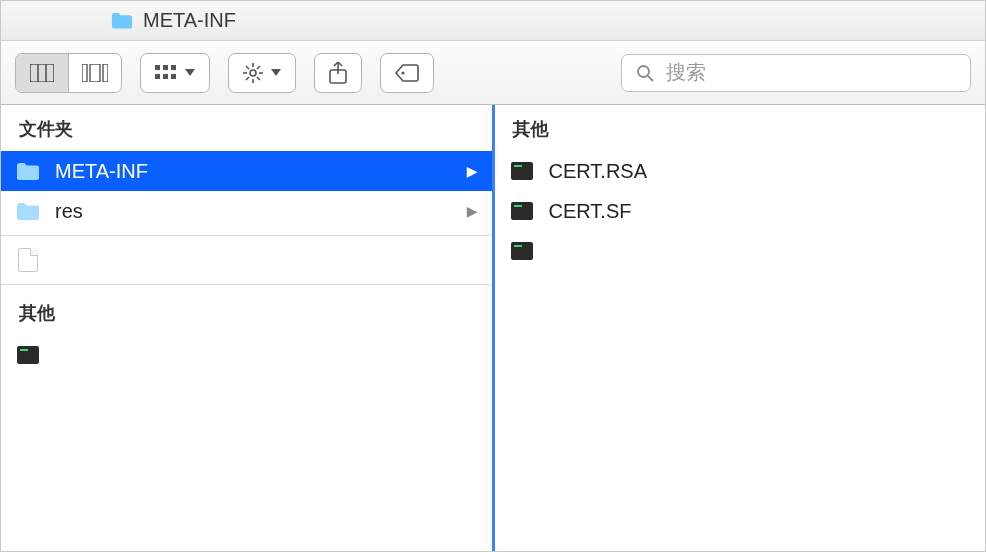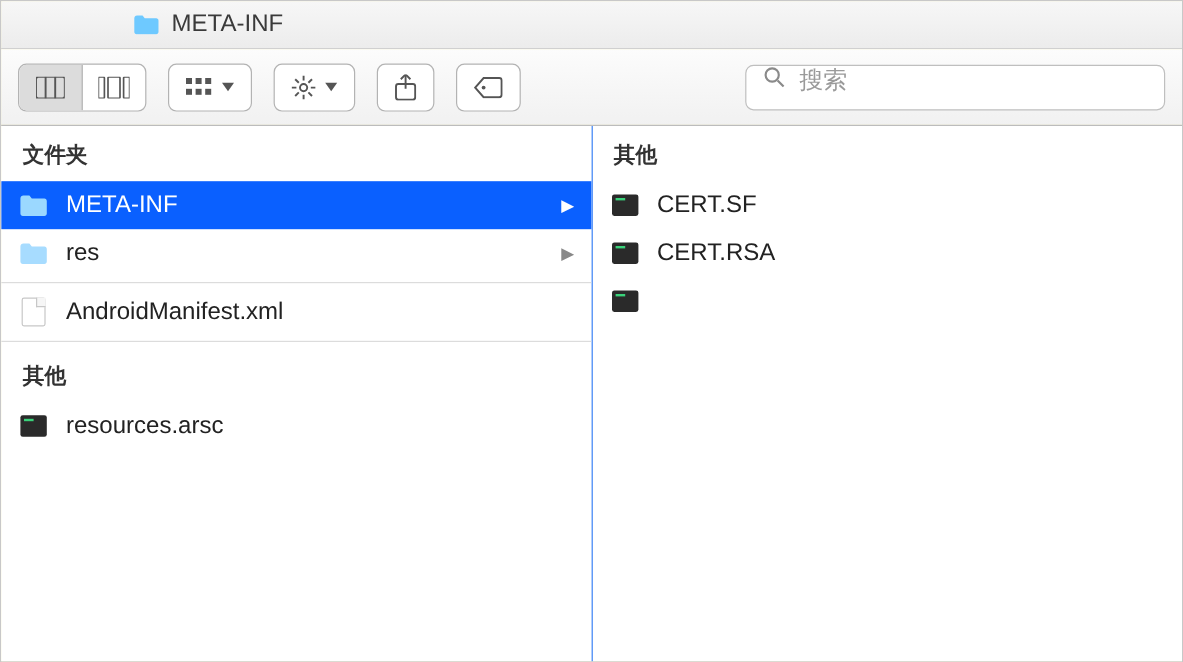--- a/index.html
+++ b/index.html
@@ -10,31 +10,31 @@
 .titlebar .folder-ico{width:22px;height:18px;margin-right:10px}
 .titlebar .title{font-size:20px;color:#3a3a3a}
 
 
 .toolbar{height:64px;display:flex;align-items:center;padding:0 14px;background:linear-gradient(#fcfcfc,#f1f1f1);border-bottom:1px solid #bcbcbc;box-sizing:border-box;gap:18px}
 .seg{display:flex;border:1px solid #b3b3b3;border-radius:7px;overflow:hidden;height:38px;background:#fff}
 .seg .btn{width:52px;display:flex;align-items:center;justify-content:center;border-right:1px solid #b3b3b3;cursor:default}
 .seg .btn:last-child{border-right:none}
 .seg .btn.active{background:#dcdcdc}
 .tbtn{border:1px solid #b3b3b3;border-radius:7px;height:38px;background:#fff;display:flex;align-items:center;justify-content:center;padding:0 14px;gap:8px}
-.search{flex:1;max-width:320px;margin-left:auto;border:1px solid #bfbfbf;border-radius:7px;height:36px;background:#fff;display:flex;align-items:flex-start;padding:0 14px;gap:10px;color:#9a9a9a}
+.search{flex:1;max-width:320px;margin-left:auto;border:1px solid #bfbfbf;border-radius:7px;height:36px;background:#fff;display:flex;align-items:center;padding:0 14px;gap:10px;color:#9a9a9a}
 .search input{border:none;outline:none;font-size:20px;color:#555;background:transparent;flex:1}
 .search input::placeholder{color:#9a9a9a}
 
 
 svg{display:block}
 .chev{width:0;height:0;border-left:5px solid transparent;border-right:5px solid transparent;border-top:7px solid #555}
 
 
 .body{flex:1;display:flex;background:#fff}
-.col{flex:1;border-right:1px solid #3b82f6;overflow:auto}
+.col{flex:1;border-right:3px solid #3b82f6;overflow:auto}
 .col:last-child{border-right:none}
 .section-header{font-size:18px;font-weight:600;color:#333;padding:12px 18px 10px}
 .row{display:flex;align-items:center;height:40px;padding:0 14px;gap:14px;font-size:20px;color:#222}
 .row.sel{background:#0a60ff;color:#fff}
 .row.sel .arrow{color:#fff}
 .row .arrow{margin-left:auto;font-size:14px;color:#888}
 .row .ico{width:26px;display:flex;justify-content:center}
 .divider{height:1px;background:#dcdcdc;margin:4px 0}
 
 
@@ -154,47 +154,45 @@
         <span>res</span>
         <span class="arrow">▶</span>
       </div>
 
       <div class="divider"></div>
 
       <div class="row">
         <span class="ico">
             <span class="ficon-doc"></span>
           </span>
-        <span>AndroidManifest.xml</span>
       </div>
 
       <div class="divider"></div>
 
       <div class="section-header">其他</div>
       <div class="row">
         <span class="ico">
             <span class="ficon-term"></span>
           </span>
-        <span>resources.arsc</span>
       </div>
     </div>
 
     <div class="col">
       <div class="section-header">其他</div>
       <div class="row">
         <span class="ico">
             <span class="ficon-term"></span>
           </span>
+        <span>CERT.RSA</span>
+      </div>
+      <div class="row">
+        <span class="ico">
+            <span class="ficon-term"></span>
+          </span>
         <span>CERT.SF</span>
-      </div>
-      <div class="row">
-        <span class="ico">
-            <span class="ficon-term"></span>
-          </span>
-        <span>CERT.RSA</span>
       </div>
       <div class="row">
         <span class="ico">
             <span class="ficon-term"></span>
           </span>
       </div>
     </div>
 
   </div>
 </div>

